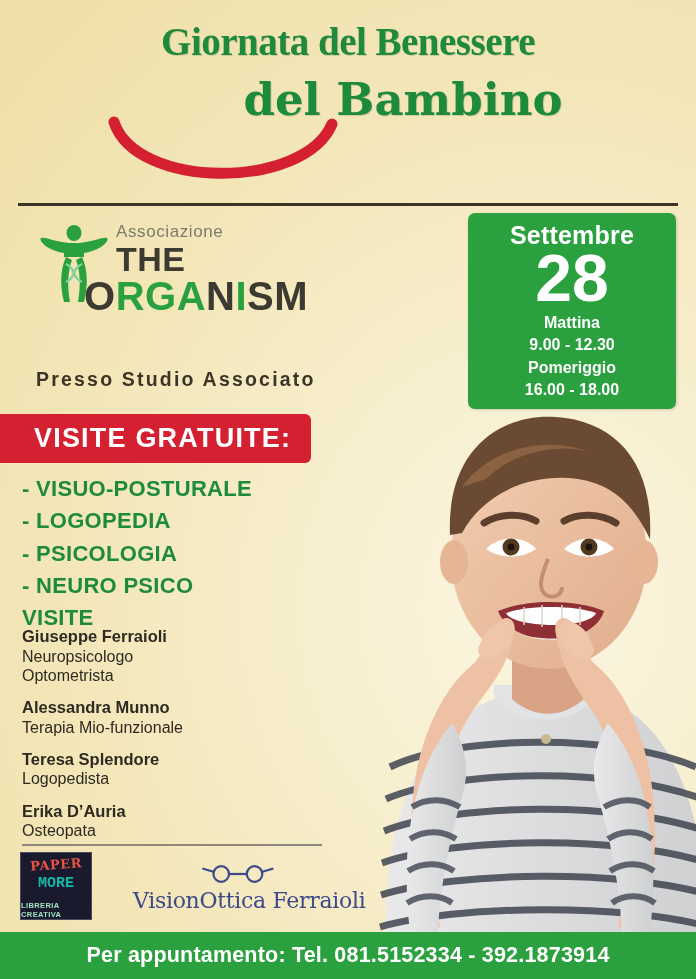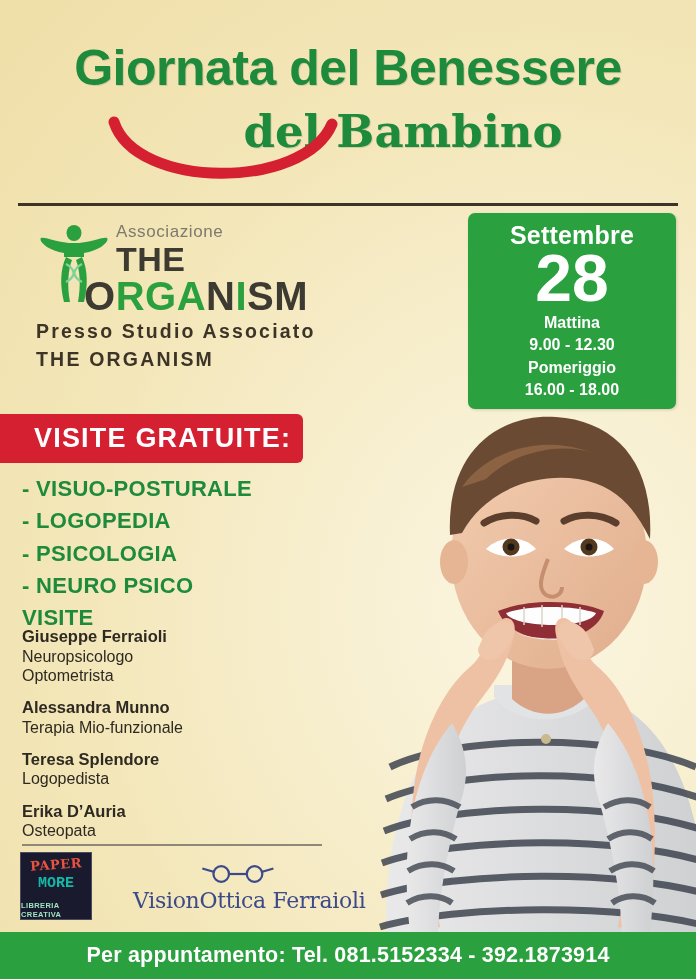--- a/index.html
+++ b/index.html
@@ -14,28 +14,27 @@
     position:absolute; inset:0;
     background:
       radial-gradient(ellipse at 78% 62%, #fbf6e2 0%, #f7eecd 32%, #f3e6b8 62%, #efdfa8 100%);
   }
   
   .title-block {
     position:absolute; top:22px; left:0; right:0;
     text-align:center;
   }
   .title-line1 {
-    font-family:Liberation Sans, sans-serif;
+    font-family:Liberation Serif, serif;
     font-weight:bold;
-    font-size:50px;
+    font-size:39px;
     color:#1e8a3c;
     letter-spacing:-0.5px;
     line-height:1.0;
     text-shadow:1px 1px 0 rgba(0,0,0,0.12);
-    margin-top:21px;
   }
   .title-line2 {
     font-family:"DejaVu Serif", serif;
     font-weight:bold;
     font-size:45px;
     color:#1e8a3c;
     line-height:1.0;
     margin-top:16px;
     padding-left:110px;
     text-shadow:1px 1px 0 rgba(0,0,0,0.12);
@@ -76,21 +75,21 @@
     letter-spacing:0.5px;
     color:#3d3a32;
   }
   .logo-org .g1, .logo-org .g2 { color:#2aa03f; }
   
   .address {
     position:absolute; left:36px; top:318px;
     font-weight:bold; font-size:19.5px; color:#3c3427;
     line-height:1.42; letter-spacing:0.6px;
   }
-  .address .sp { letter-spacing:2.2px; }
+  .address .sp { letter-spacing:2.2px;margin-top:48px; }
   
   .date-box {
     position:absolute; right:20px; top:213px;
     width:208px; height:196px;
     background:#2aa03f;
     border-radius:7px;
     color:#fff;
     text-align:center;
     box-shadow:1px 1px 3px rgba(0,0,0,0.15);
   }
@@ -110,21 +109,21 @@
     letter-spacing:5px;
     color:#3c3427;
   }
   
   .visite {
     position:absolute; left:0; top:414px;
     background:#d42030;
     color:#fff;
     font-weight:bold; font-size:27px;
     letter-spacing:1.2px;
-    padding:9px 12px 9px 34px;
+    padding:9px 20px 9px 34px;
     border-top-right-radius:6px; border-bottom-right-radius:6px;
   }
   
   .services {
     position:absolute; left:22px; top:473px;
     color:#1e8a3c;
     font-weight:bold; font-size:22px;
     line-height:1.47;
     letter-spacing:0.3px;
   }

